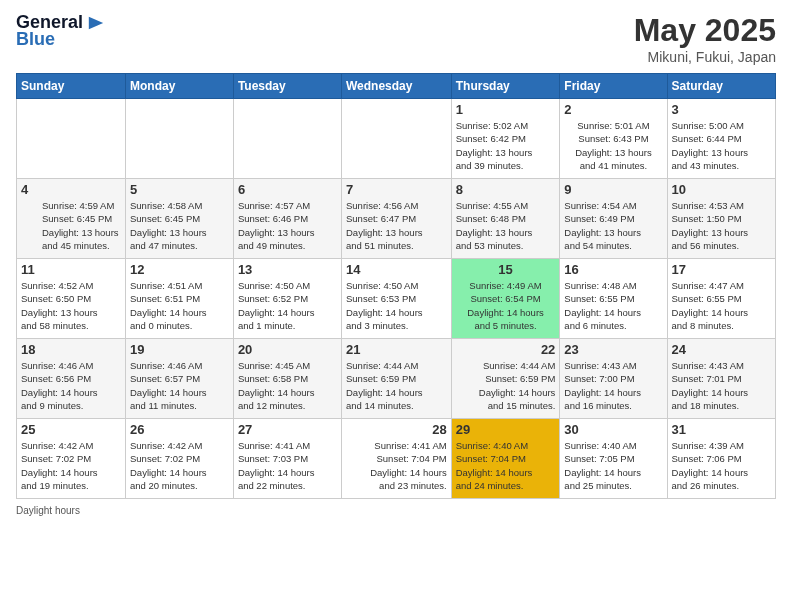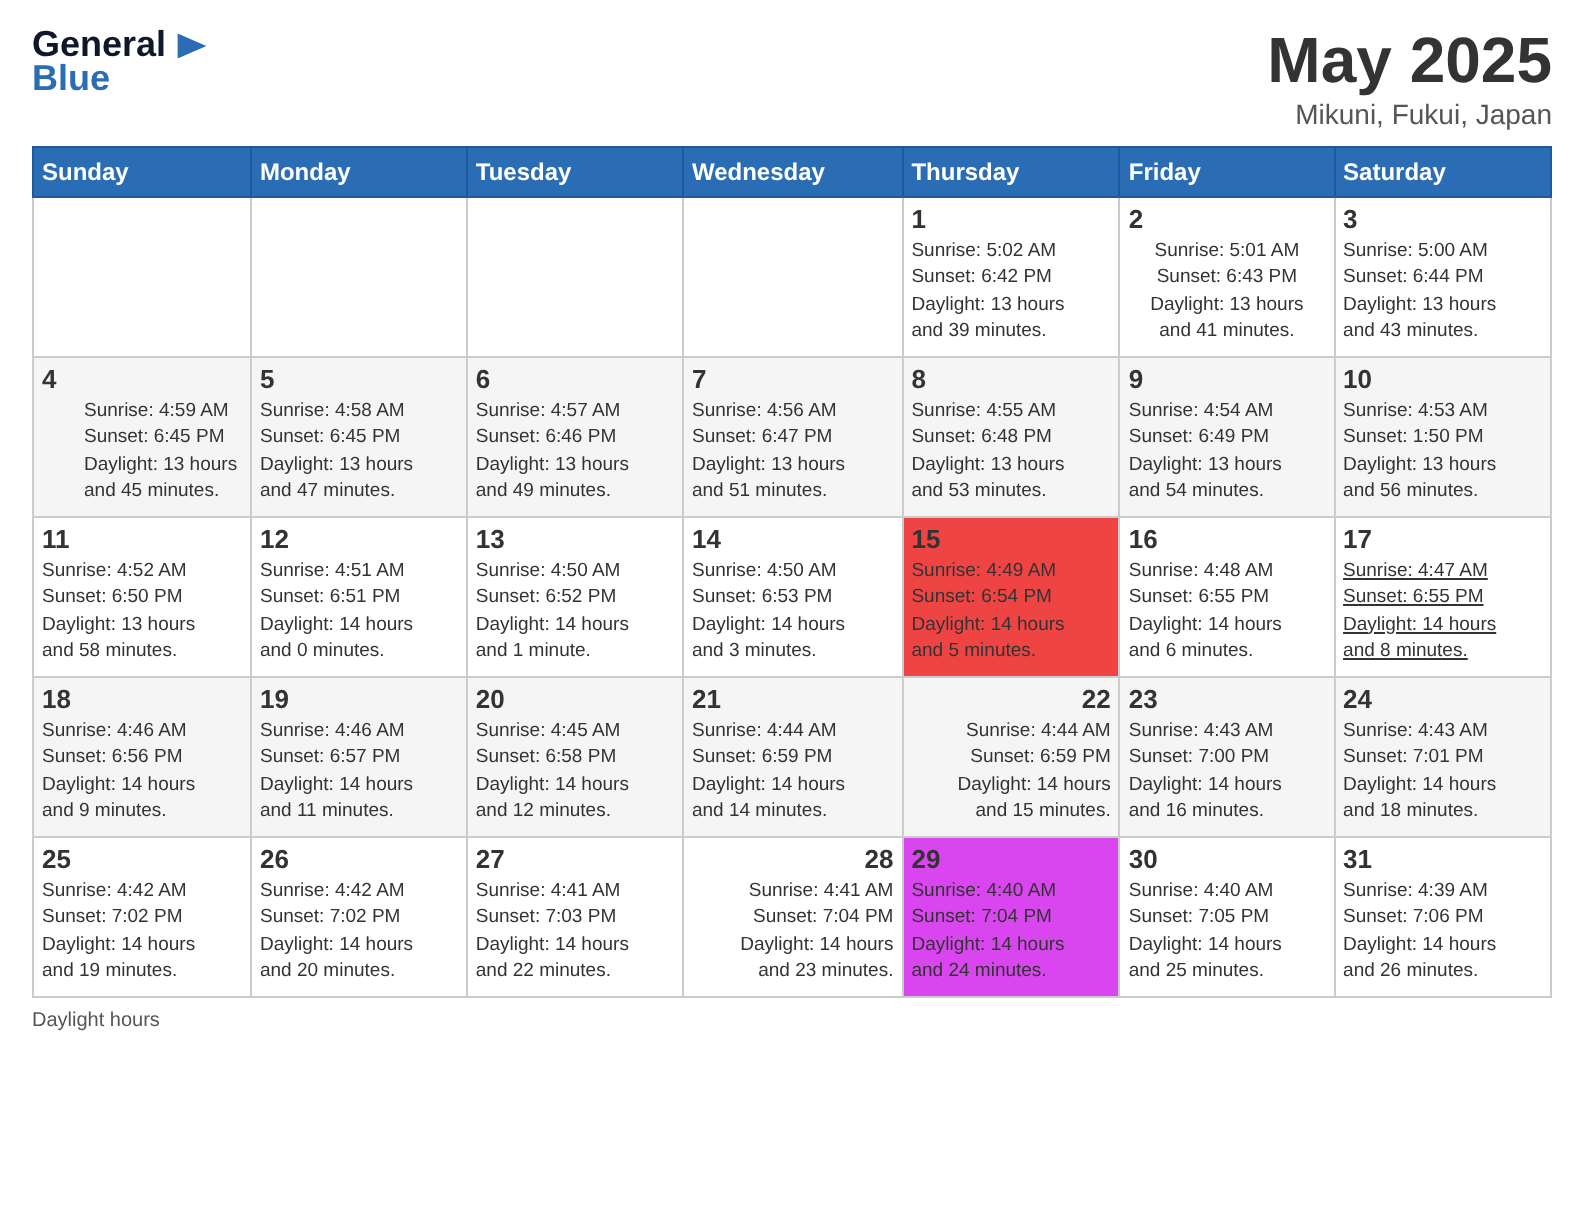--- a/index.html
+++ b/index.html
@@ -232,37 +232,37 @@
 Daylight: 14 hours
 and 1 minute.</div>
           </td>
           <td style="background: rgb(255, 255, 255);">
             <span class="day-number">14</span>
             <div class="day-info" style="white-space: pre-line;">Sunrise: 4:50 AM
 Sunset: 6:53 PM
 Daylight: 14 hours
 and 3 minutes.</div>
           </td>
-          <td style="background: #ef4444;">
+          <td style="background: #86efac; text-align: center;">
             <span class="day-number">15</span>
             <div class="day-info" style="white-space: pre-line;">Sunrise: 4:49 AM
 Sunset: 6:54 PM
 Daylight: 14 hours
 and 5 minutes.</div>
           </td>
           <td style="background: rgb(255, 255, 255);">
             <span class="day-number">16</span>
             <div class="day-info" style="white-space: pre-line;">Sunrise: 4:48 AM
 Sunset: 6:55 PM
 Daylight: 14 hours
 and 6 minutes.</div>
           </td>
           <td style="background: rgb(255, 255, 255);">
             <span class="day-number">17</span>
-            <div class="day-info" style="white-space: pre-line; text-decoration: underline;">Sunrise: 4:47 AM
+            <div class="day-info" style="white-space: pre-line;">Sunrise: 4:47 AM
 Sunset: 6:55 PM
 Daylight: 14 hours
 and 8 minutes.</div>
           </td>
         </tr>
         <tr>
           <td style="background: rgb(245, 245, 245);">
             <span class="day-number">18</span>
             <div class="day-info" style="white-space: pre-line;">Sunrise: 4:46 AM
 Sunset: 6:56 PM
@@ -334,21 +334,21 @@
 Daylight: 14 hours
 and 22 minutes.</div>
           </td>
           <td style="background: rgb(255, 255, 255); text-align: right;">
             <span class="day-number">28</span>
             <div class="day-info" style="white-space: pre-line;">Sunrise: 4:41 AM
 Sunset: 7:04 PM
 Daylight: 14 hours
 and 23 minutes.</div>
           </td>
-          <td style="background: #d946ef; margin-top: 37px;">
+          <td style="background: #eab308; margin-top: 37px;">
             <span class="day-number">29</span>
             <div class="day-info" style="white-space: pre-line;">Sunrise: 4:40 AM
 Sunset: 7:04 PM
 Daylight: 14 hours
 and 24 minutes.</div>
           </td>
           <td style="background: rgb(255, 255, 255);">
             <span class="day-number">30</span>
             <div class="day-info" style="white-space: pre-line;">Sunrise: 4:40 AM
 Sunset: 7:05 PM

